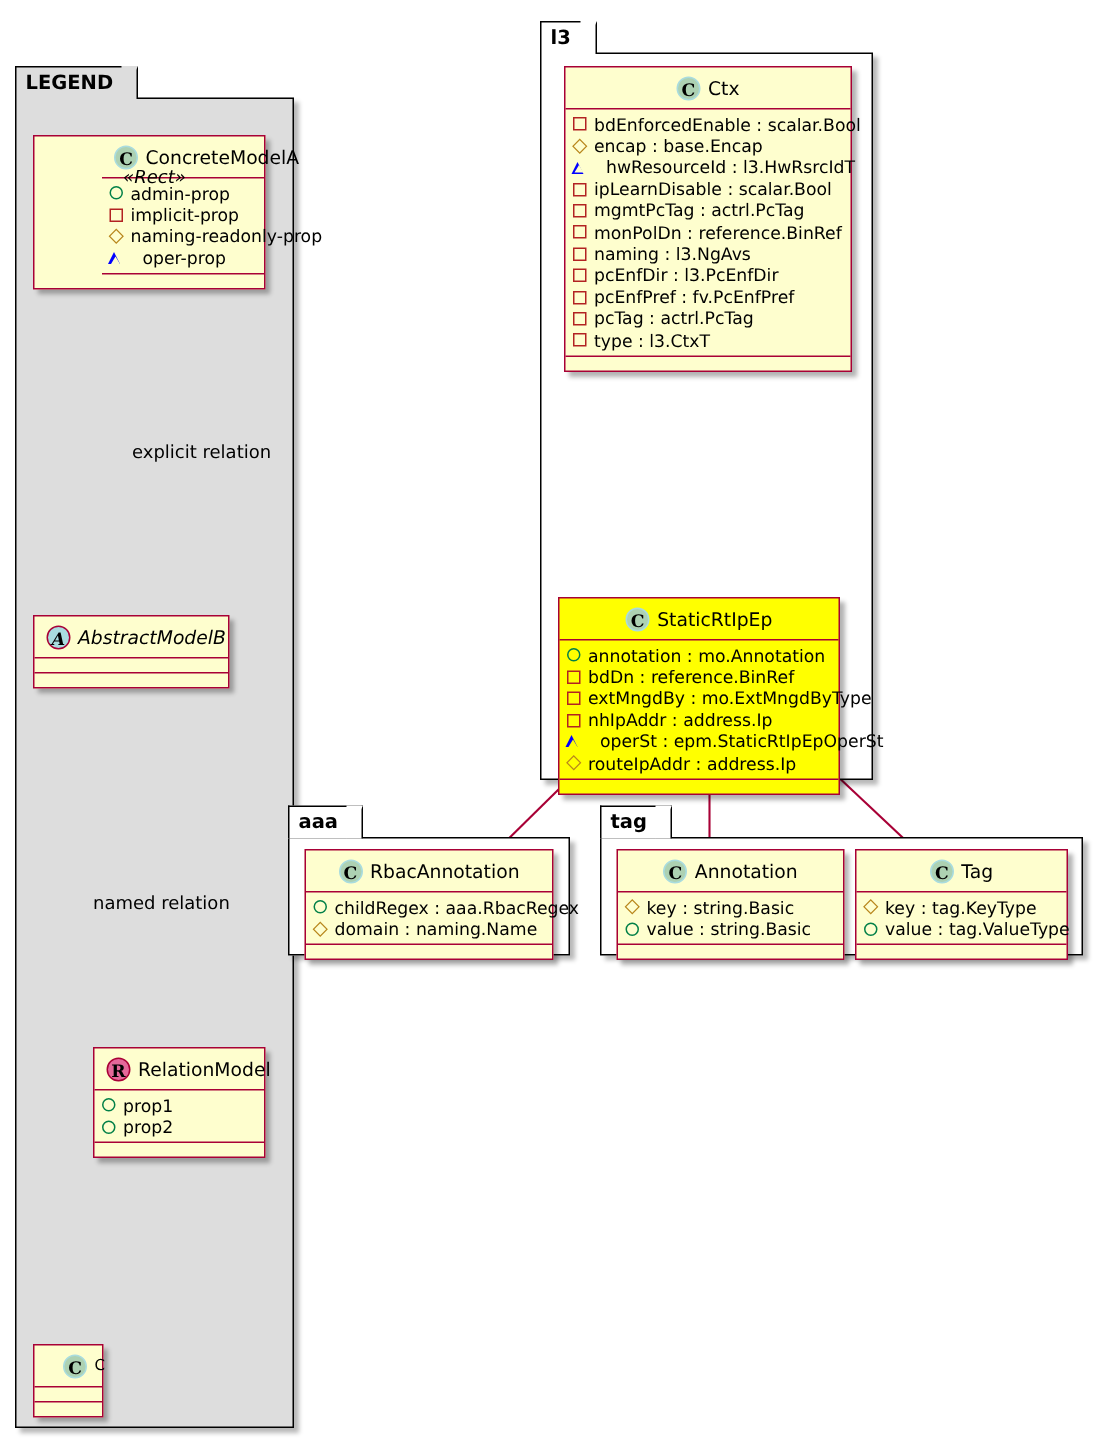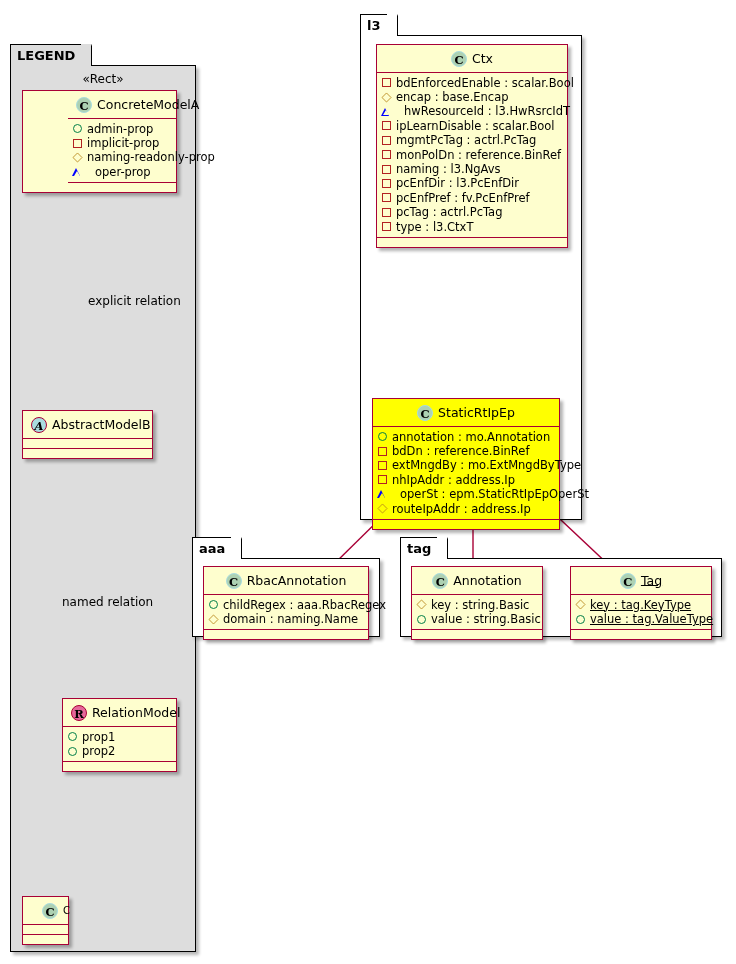--- a/index.html
+++ b/index.html
@@ -51,21 +51,21 @@
   .cls-head.left{text-align:left;}
   .badge{
     display:inline-block;width:16px;height:16px;border-radius:50%;
     vertical-align:middle;margin-right:5px;text-align:center;
     font-size:11.5px;font-weight:bold;line-height:16px;font-family:"DejaVu Serif","Liberation Serif",serif;
     box-sizing:border-box;
   }
   .badge.c{background:#ADD1B2;border:1.4px solid #A9DCDF;color:#000;}
   .badge.a{background:#A9DCDF;border:1.4px solid #A80036;color:#000;font-style:italic;}
   .badge.r{background:#E5689A;border:1.4px solid #A80036;color:#000;}
-  .italic{}
+  .italic{font-style:italic;margin-top:39px;}
 
   .cls-body{
     padding:3px 6px 3px 5px;border-bottom:1.4px solid #A80036;
     font-size:11.5px;line-height:14.4px;color:#000;
   }
   .cls-body.empty{height:9px;padding:0;}
   .cls-foot{height:9px;}
   .attr{white-space:nowrap;display:flex;align-items:center;gap:5px;}
   .attr .txt{display:inline-block;}
 
@@ -322,38 +322,38 @@
         </div>
     </div>
     <div class="cls-foot"></div>
   </div>
 
   <div class="pkg" style="left:400px;top:537px;width:322px;height:100px;">
     <div class="pkg-tab">tag</div>
     <div class="pkg-body" style="top:21px;width:322px;height:79px;"></div>
   </div>
 
-  <div class="cls" style="left:411px;top:566px;width:132px;">
+  <div class="cls" style="left:411px;top:566px;width:152px;">
     <div class="cls-head">
       <span class="badge c">C</span><span class="nm">Annotation</span>
     </div>
     <div class="cls-body">
       <div class="attr">
           <span class="mk di"></span>
           <span class="txt">key : string.Basic</span>
         </div>
       <div class="attr">
           <span class="mk ci"></span>
           <span class="txt">value : string.Basic</span>
         </div>
     </div>
     <div class="cls-foot"></div>
   </div>
 
-  <div class="cls" style="left:570px;top:566px;width:142px;text-decoration:underline;">
+  <div class="cls" style="left:570px;top:566px;width:142px;">
     <div class="cls-head">
       <span class="badge c">C</span><span class="nm">Tag</span>
     </div>
     <div class="cls-body">
       <div class="attr">
           <span class="mk di"></span>
           <span class="txt">key : tag.KeyType</span>
         </div>
       <div class="attr">
           <span class="mk ci"></span>

